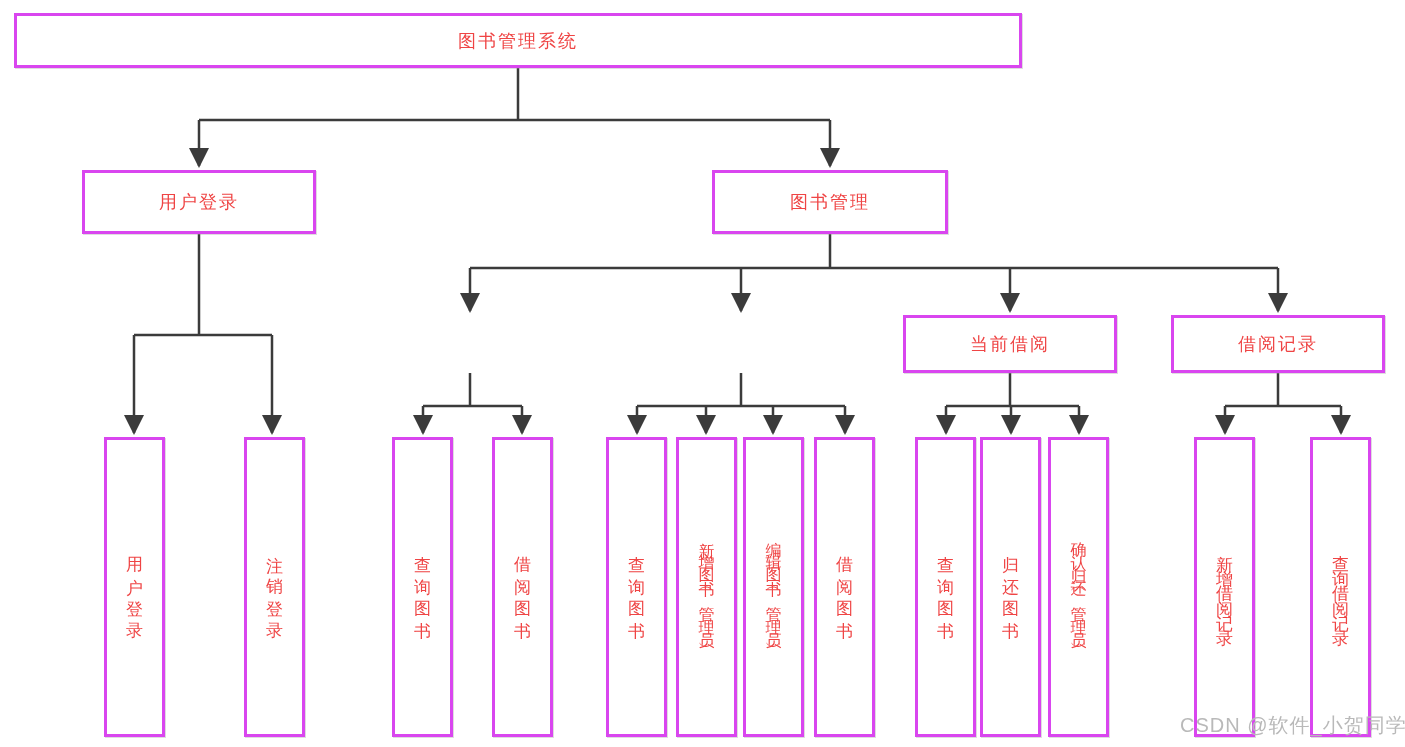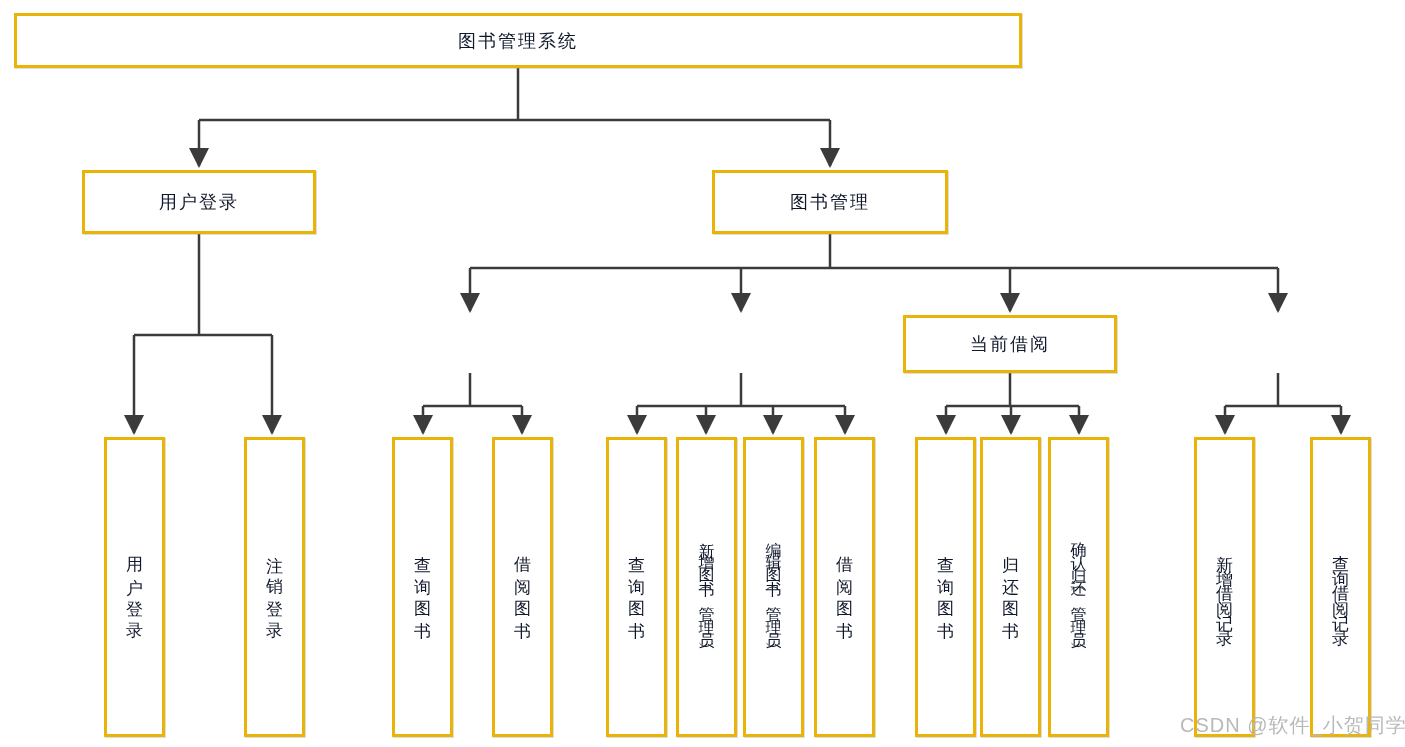--- a/index.html
+++ b/index.html
@@ -8,23 +8,23 @@
     width:1405px;height:747px;
     background:#ffffff;
     font-family:"Liberation Sans","DejaVu Sans",sans-serif;
     overflow:hidden;
   }
   #wires{position:absolute;left:0;top:0;z-index:0;}
   .box{
     position:absolute;
     box-sizing:border-box;
     background:#ffffff;
-    border:3px solid #eab308;
+    border:3px solid #d946ef;
     display:flex;align-items:center;justify-content:center;
-    color:#0f172a;
+    color:#ef4444;
     z-index:1;
     box-shadow:1px 1px 0 rgba(160,160,160,0.35);
   }
   .h{font-size:18px;letter-spacing:2px;white-space:nowrap;}
   .v{
     writing-mode:vertical-rl;
     text-orientation:mixed;
     font-size:17px;
     letter-spacing:22px;
     line-height:1;
@@ -84,20 +84,21 @@
       <path d="M1341 406 V433" marker-end="url(#arrow)"></path>
     </g>
   </svg>
 
   <div class="box h" style="left:14px;top:13px;width:1008px;height:55px;">图书管理系统</div>
 
   <div class="box h" style="left:82px;top:170px;width:234px;height:64px;">用户登录</div>
   <div class="box h" style="left:712px;top:170px;width:236px;height:64px;">图书管理</div>
 
   <div class="box h" style="left:903px;top:315px;width:214px;height:58px;">当前借阅</div>
+  <div class="box h" style="left:1171px;top:315px;width:214px;height:58px;">借阅记录</div>
 
   <div class="box v" style="left:104px;top:437px;width:61px;height:300px;">用户登录</div>
   <div class="box v" style="left:244px;top:437px;width:61px;height:300px;">注销登录</div>
 
   <div class="box v" style="left:392px;top:437px;width:61px;height:300px;">查询图书</div>
   <div class="box v" style="left:492px;top:437px;width:61px;height:300px;">借阅图书</div>
 
   <div class="box v" style="left:606px;top:437px;width:61px;height:300px;">查询图书</div>
   <div class="box v long" style="left:676px;top:437px;width:61px;height:300px;">新增图书（管理员）</div>
   <div class="box v long" style="left:743px;top:437px;width:61px;height:300px;">编辑图书（管理员）</div>

